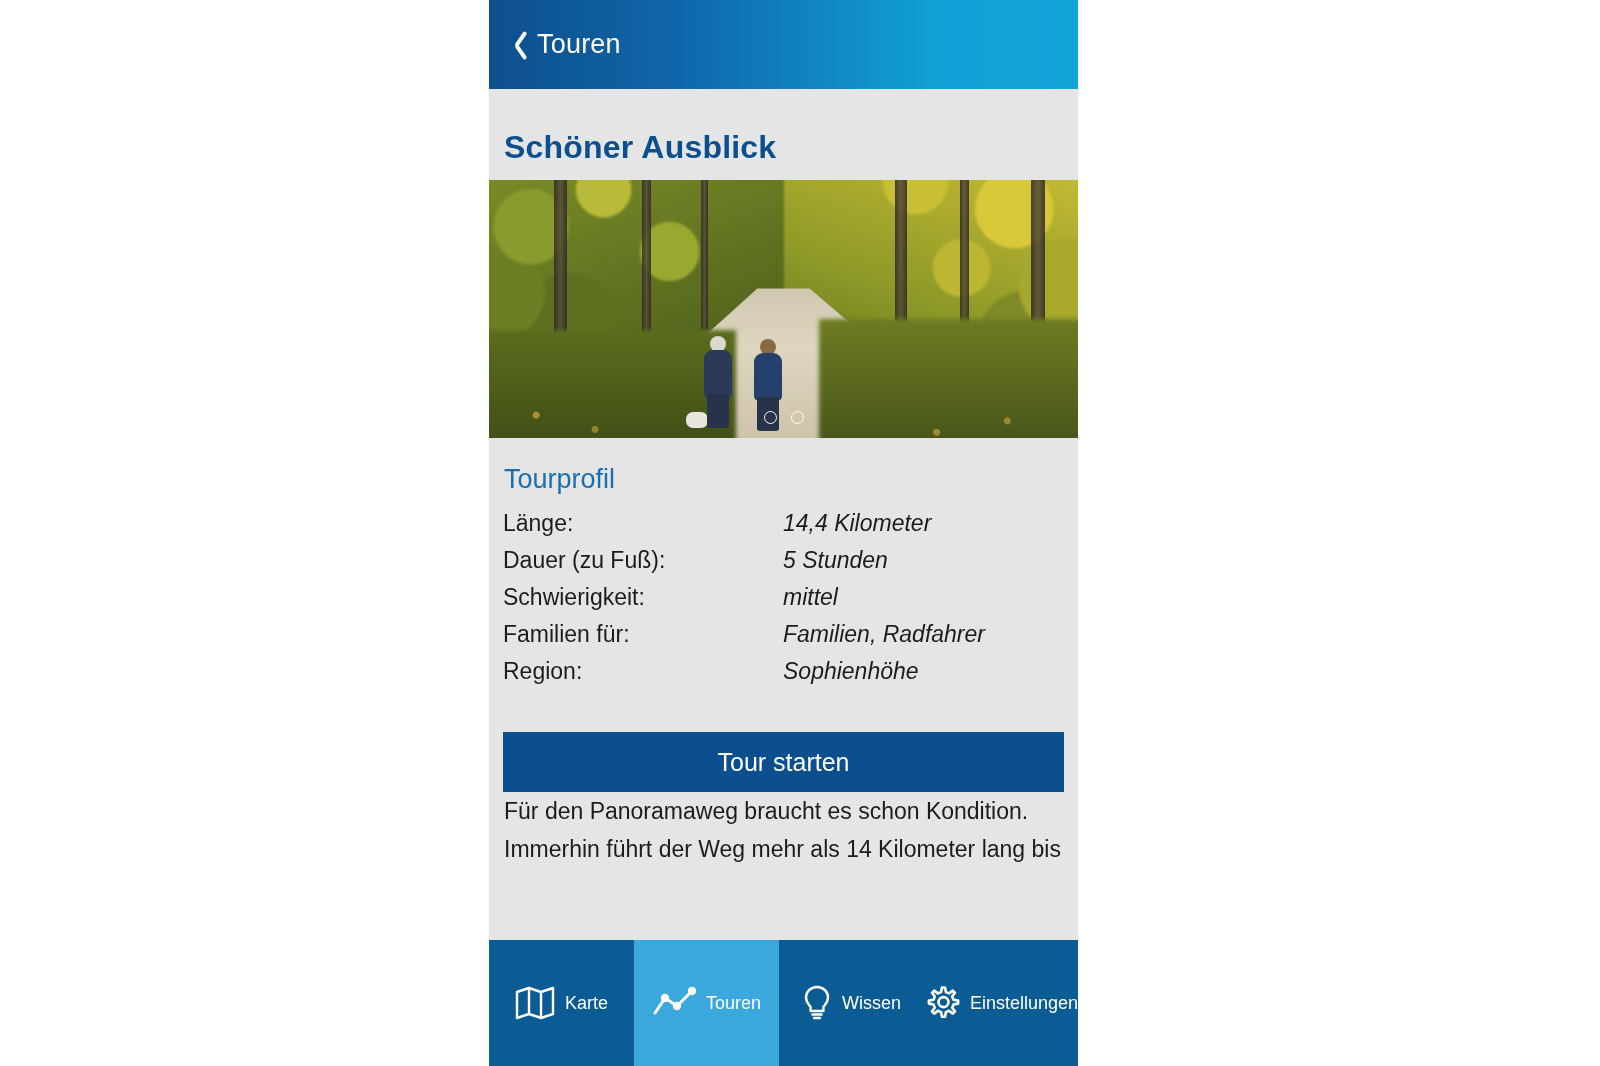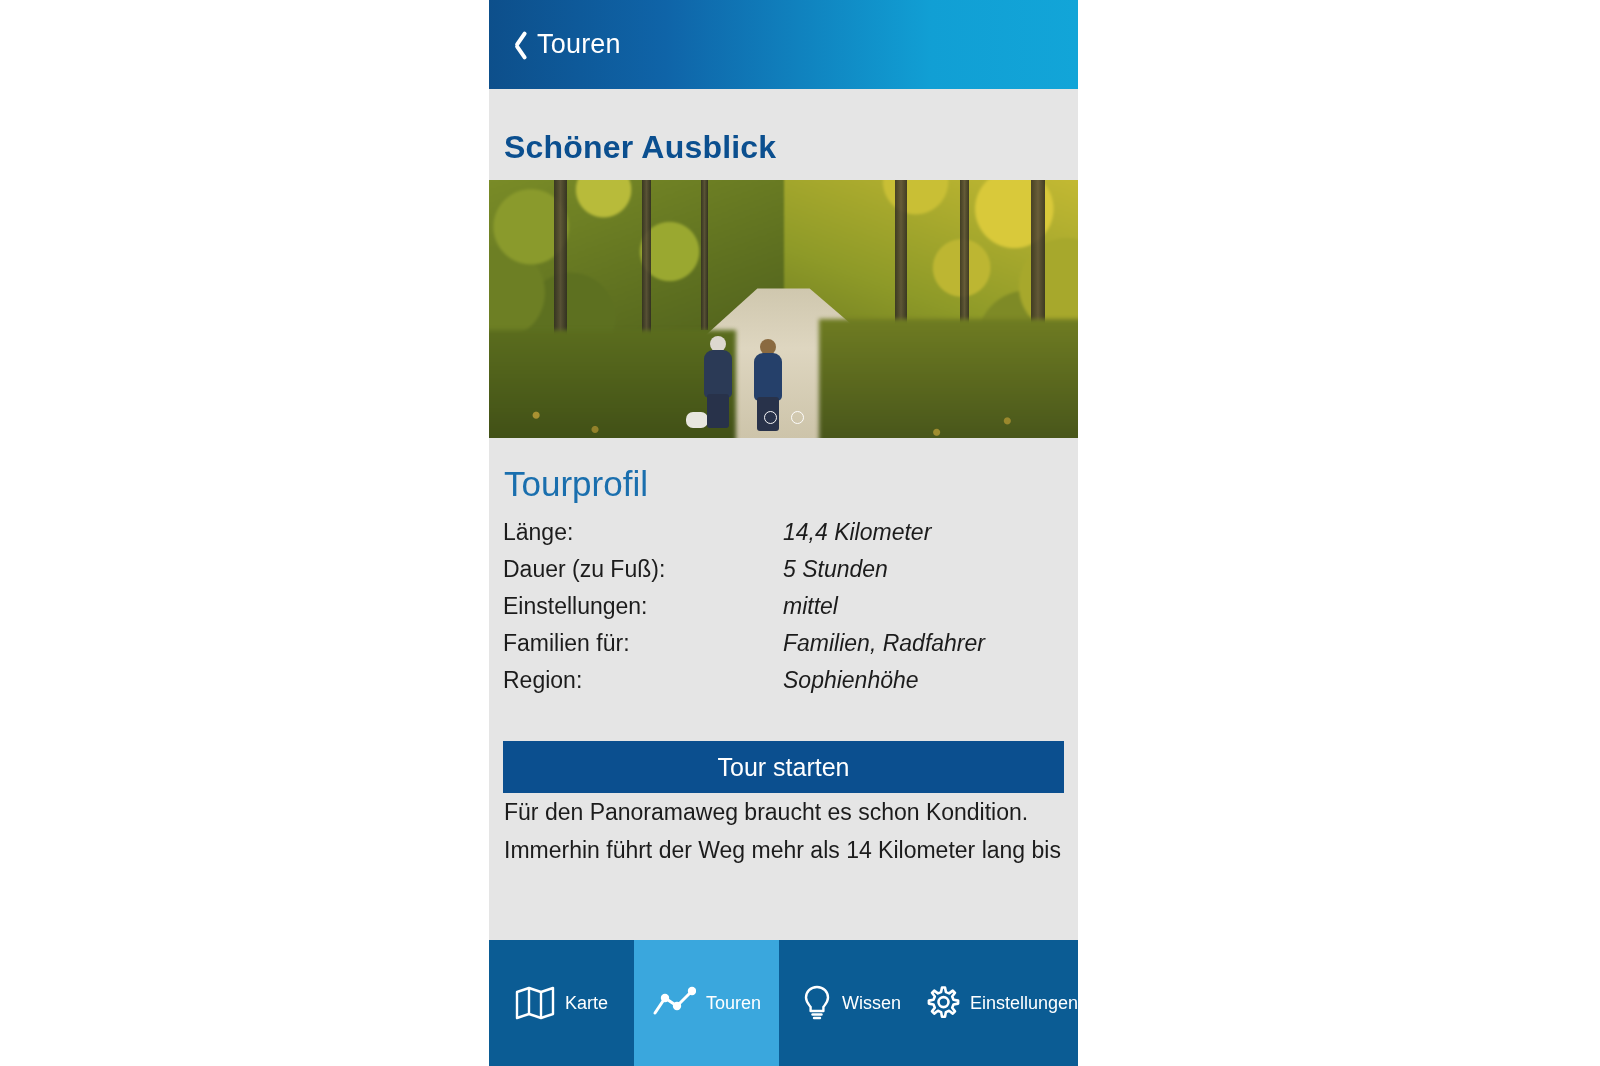--- a/index.html
+++ b/index.html
@@ -237,39 +237,39 @@
     width: 11px;
     height: 11px;
     border-radius: 50%;
     border: 1.5px solid rgba(255,255,255,.95);
     background: rgba(255,255,255,0);
   }
 
   
   .section-head {
     color: #1a6fae;
-    font-size: 35px;
+    font-size: 27px;
     margin: 26px 0 10px 1px;
   }
   .profile {
     margin-top: 4px;
   }
   .prow {
     display: flex;
     font-size: 23px;
     color: #1c1c1c;
     line-height: 37px;
   }
   .prow .k { width: 280px; flex: none; }
   .prow .v { flex: 1; font-style: italic; }
 
   .cta {
     margin: 42px 0 0 0;
     width: 561px;
-    height: 52px;
+    height: 60px;
     background: #0b4f8f;
     color: #ffffff;
     font-size: 25px;
     border: none;
     display: flex;
     align-items: center;
     justify-content: center;
     cursor: pointer;
     font-family: "Liberation Sans", sans-serif;
   }
@@ -364,21 +364,21 @@
     <div class="profile">
       <div class="prow">
         <span class="k">Länge:</span>
         <span class="v">14,4 Kilometer</span>
       </div>
       <div class="prow">
         <span class="k">Dauer (zu Fuß):</span>
         <span class="v">5 Stunden</span>
       </div>
       <div class="prow">
-        <span class="k">Einstellungen:</span>
+        <span class="k">Schwierigkeit:</span>
         <span class="v">mittel</span>
       </div>
       <div class="prow">
         <span class="k">Familien für:</span>
         <span class="v">Familien, Radfahrer</span>
       </div>
       <div class="prow">
         <span class="k">Region:</span>
         <span class="v">Sophienhöhe</span>
       </div>

